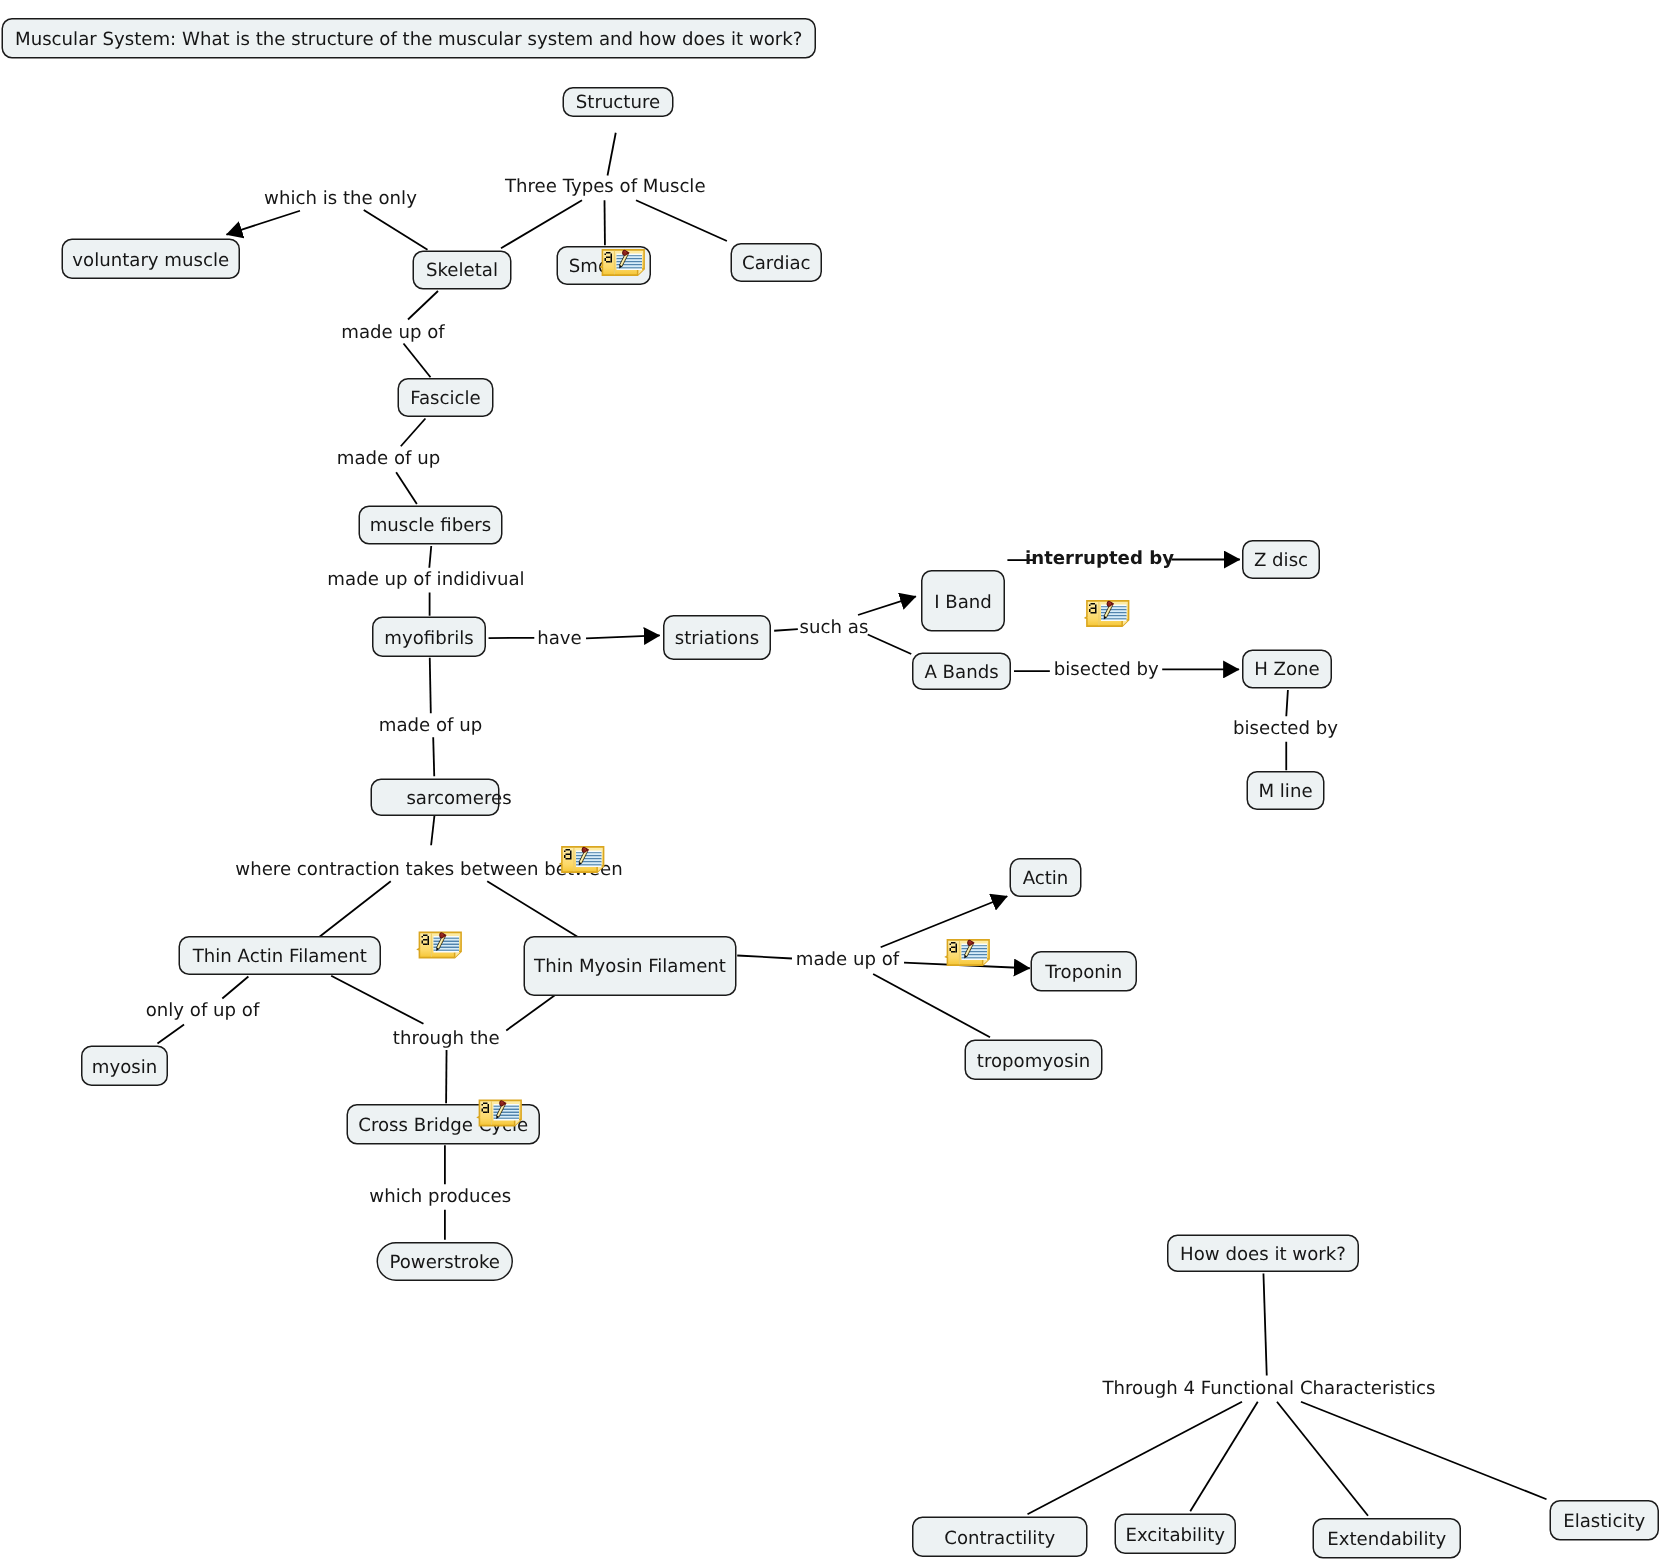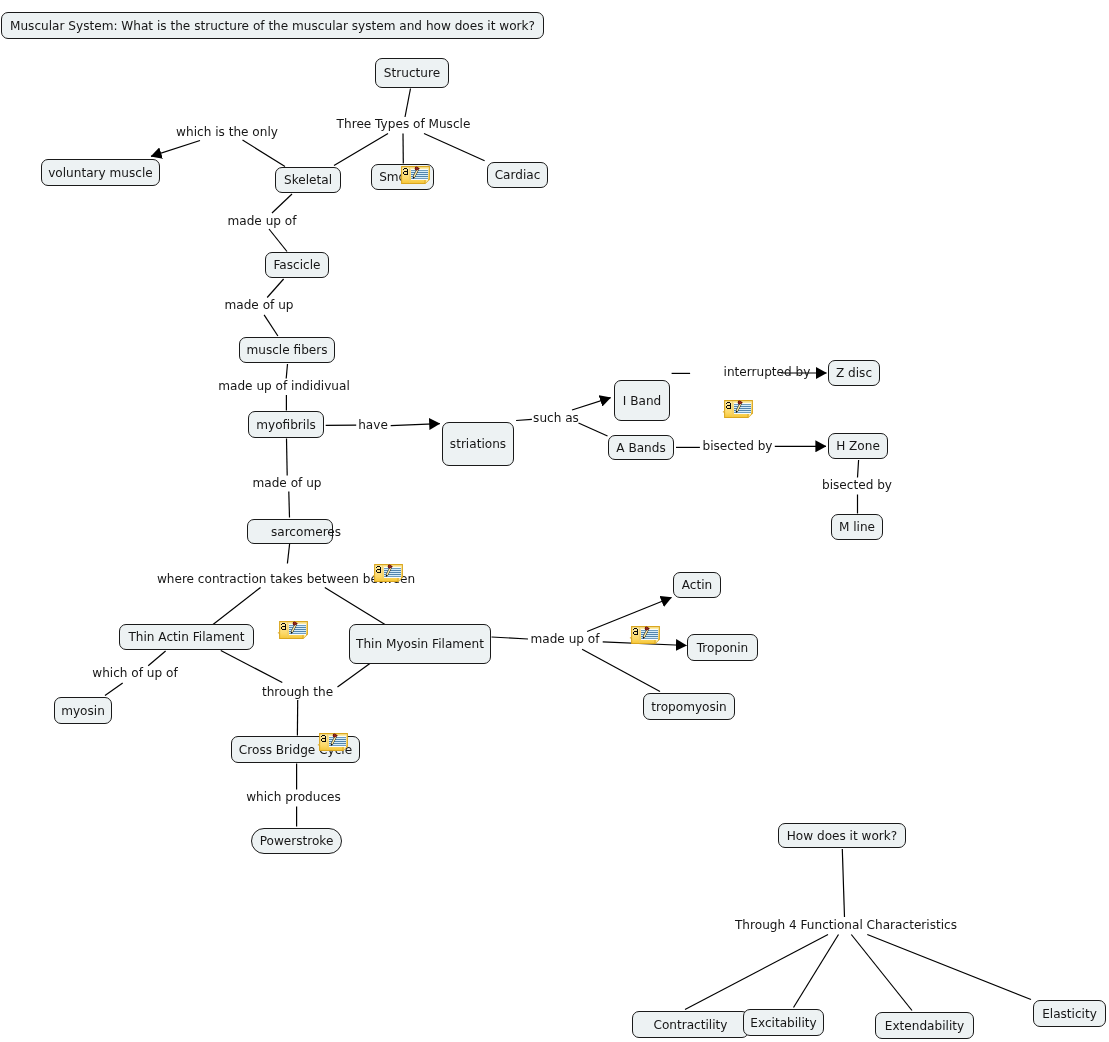--- a/index.html
+++ b/index.html
@@ -88,21 +88,21 @@
       <path d="M 582.1 649.3 L 660 691.5" stroke="#000000" stroke-width="1.2" fill="none"></path>
       <path d="M 842.3 849 L 844.5 917" stroke="#000000" stroke-width="1.2" fill="none"></path>
       <path d="M 828 934.5 L 685 1009.5" stroke="#000000" stroke-width="1.2" fill="none"></path>
       <path d="M 838.5 934.5 L 793.5 1007.5" stroke="#000000" stroke-width="1.2" fill="none"></path>
       <path d="M 851.3 934.5 L 912 1010.5" stroke="#000000" stroke-width="1.2" fill="none"></path>
       <path d="M 867.3 934.5 L 1031 999.5" stroke="#000000" stroke-width="1.2" fill="none"></path>
     </svg>
 <div class="node title" style="left: 1px; top: 2px; width: 543px; height: 27px;">
       <span>Muscular System: What is the structure of the muscular system and how does it work?</span>
     </div>
-    <div class="node" style="left: 375px; top: 58px; width: 74px; height: 30px; justify-content: center;">
+    <div class="node" style="left: 375px; top: 58px; width: 74px; height: 20px; justify-content: center;">
       <span>Structure</span>
     </div>
     <div class="node" style="left: 41px; top: 159px; width: 119px; height: 27px;">
       <span>voluntary muscle</span>
     </div>
     <div class="node" style="left: 275px; top: 167px; width: 66px; height: 26px;">
       <span>Skeletal</span>
     </div>
     <div class="node" style="left: 371px; top: 164px; width: 63px; height: 26px;">
       <span>Smooth</span>
@@ -112,21 +112,21 @@
     </div>
     <div class="node" style="left: 265px; top: 252px; width: 64px; height: 26px;">
       <span>Fascicle</span>
     </div>
     <div class="node" style="left: 239px; top: 337px; width: 96px; height: 26px;">
       <span>muscle fibers</span>
     </div>
     <div class="node" style="left: 248px; top: 411px; width: 76px; height: 27px;">
       <span>myofibrils</span>
     </div>
-    <div class="node" style="left: 442px; top: 422px; width: 72px; height: 44px;">
+    <div class="node" style="left: 442px; top: 410px; width: 72px; height: 30px;">
       <span>striations</span>
     </div>
     <div class="node" style="left: 614px; top: 380px; width: 56px; height: 41px;">
       <span>I Band</span>
     </div>
     <div class="node" style="left: 828px; top: 360px; width: 52px; height: 26px;">
       <span>Z disc</span>
     </div>
     <div class="node" style="left: 608px; top: 435px; width: 66px; height: 25px;">
       <span>A Bands</span>
@@ -160,45 +160,45 @@
     </div>
     <div class="node" style="left: 687px; top: 634px; width: 71px; height: 27px;">
       <span>Troponin</span>
     </div>
     <div class="node" style="left: 643px; top: 693px; width: 92px; height: 27px;">
       <span>tropomyosin</span>
     </div>
     <div class="node" style="left: 778px; top: 823px; width: 128px; height: 25px;">
       <span>How does it work?</span>
     </div>
-    <div class="node" style="left: 608px; top: 1011px; width: 117px; height: 27px; margin-left: 24px;">
+    <div class="node" style="left: 608px; top: 1011px; width: 117px; height: 27px;">
       <span>Contractility</span>
     </div>
     <div class="node" style="left: 743px; top: 1009px; width: 81px; height: 27px;">
       <span>Excitability</span>
     </div>
     <div class="node" style="left: 875px; top: 1012px; width: 99px; height: 27px;">
       <span>Extendability</span>
     </div>
     <div class="node" style="left: 1033px; top: 1000px; width: 73px; height: 27px;">
       <span>Elasticity</span>
     </div>
     <div class="llabel" style="left: 403.5px; top: 124px;">Three Types of Muscle</div>
     <div class="llabel" style="left: 227px; top: 131.5px;">which is the only</div>
     <div class="llabel" style="left: 262px; top: 220.5px;">made up of</div>
     <div class="llabel" style="left: 259px; top: 305.3px;">made of up</div>
     <div class="llabel" style="left: 284px; top: 386px;">made up of indidivual</div>
     <div class="llabel" style="left: 373px; top: 425.3px;">have</div>
     <div class="llabel" style="left: 556px; top: 418px;">such as</div>
-    <div class="llabel" style="left: 767px; top: 372px;">interrupted by</div>
+    <div class="llabel" style="left: 733px; top: 372px; font-weight: bold;">interrupted by</div>
     <div class="llabel" style="left: 737.5px; top: 446px;">bisected by</div>
     <div class="llabel" style="left: 857px; top: 485px;">bisected by</div>
     <div class="llabel" style="left: 287px; top: 483px;">made of up</div>
     <div class="llabel" style="left: 286px; top: 579px;">where contraction takes between between</div>
-    <div class="llabel" style="left: 135px; top: 673px;">which of up of</div>
+    <div class="llabel" style="left: 135px; top: 673px;">only of up of</div>
     <div class="llabel" style="left: 297.5px; top: 691.5px;">through the</div>
     <div class="llabel" style="left: 293.5px; top: 797px;">which produces</div>
     <div class="llabel" style="left: 565px; top: 639px;">made up of</div>
     <div class="llabel" style="left: 846px; top: 925px;">Through 4 Functional Characteristics</div>
     <div class="note" style="left: 400px; top: 166px;">
       <svg width="30" height="18" viewBox="-1 0 30 18" style="overflow:visible" xmlns="http://www.w3.org/2000/svg">
         <defs>
           <linearGradient id="ngrad" x1="0" y1="0" x2="0" y2="1">
             <stop offset="0" stop-color="#fdeeab"></stop>
             <stop offset="0.30" stop-color="#fde492"></stop>

